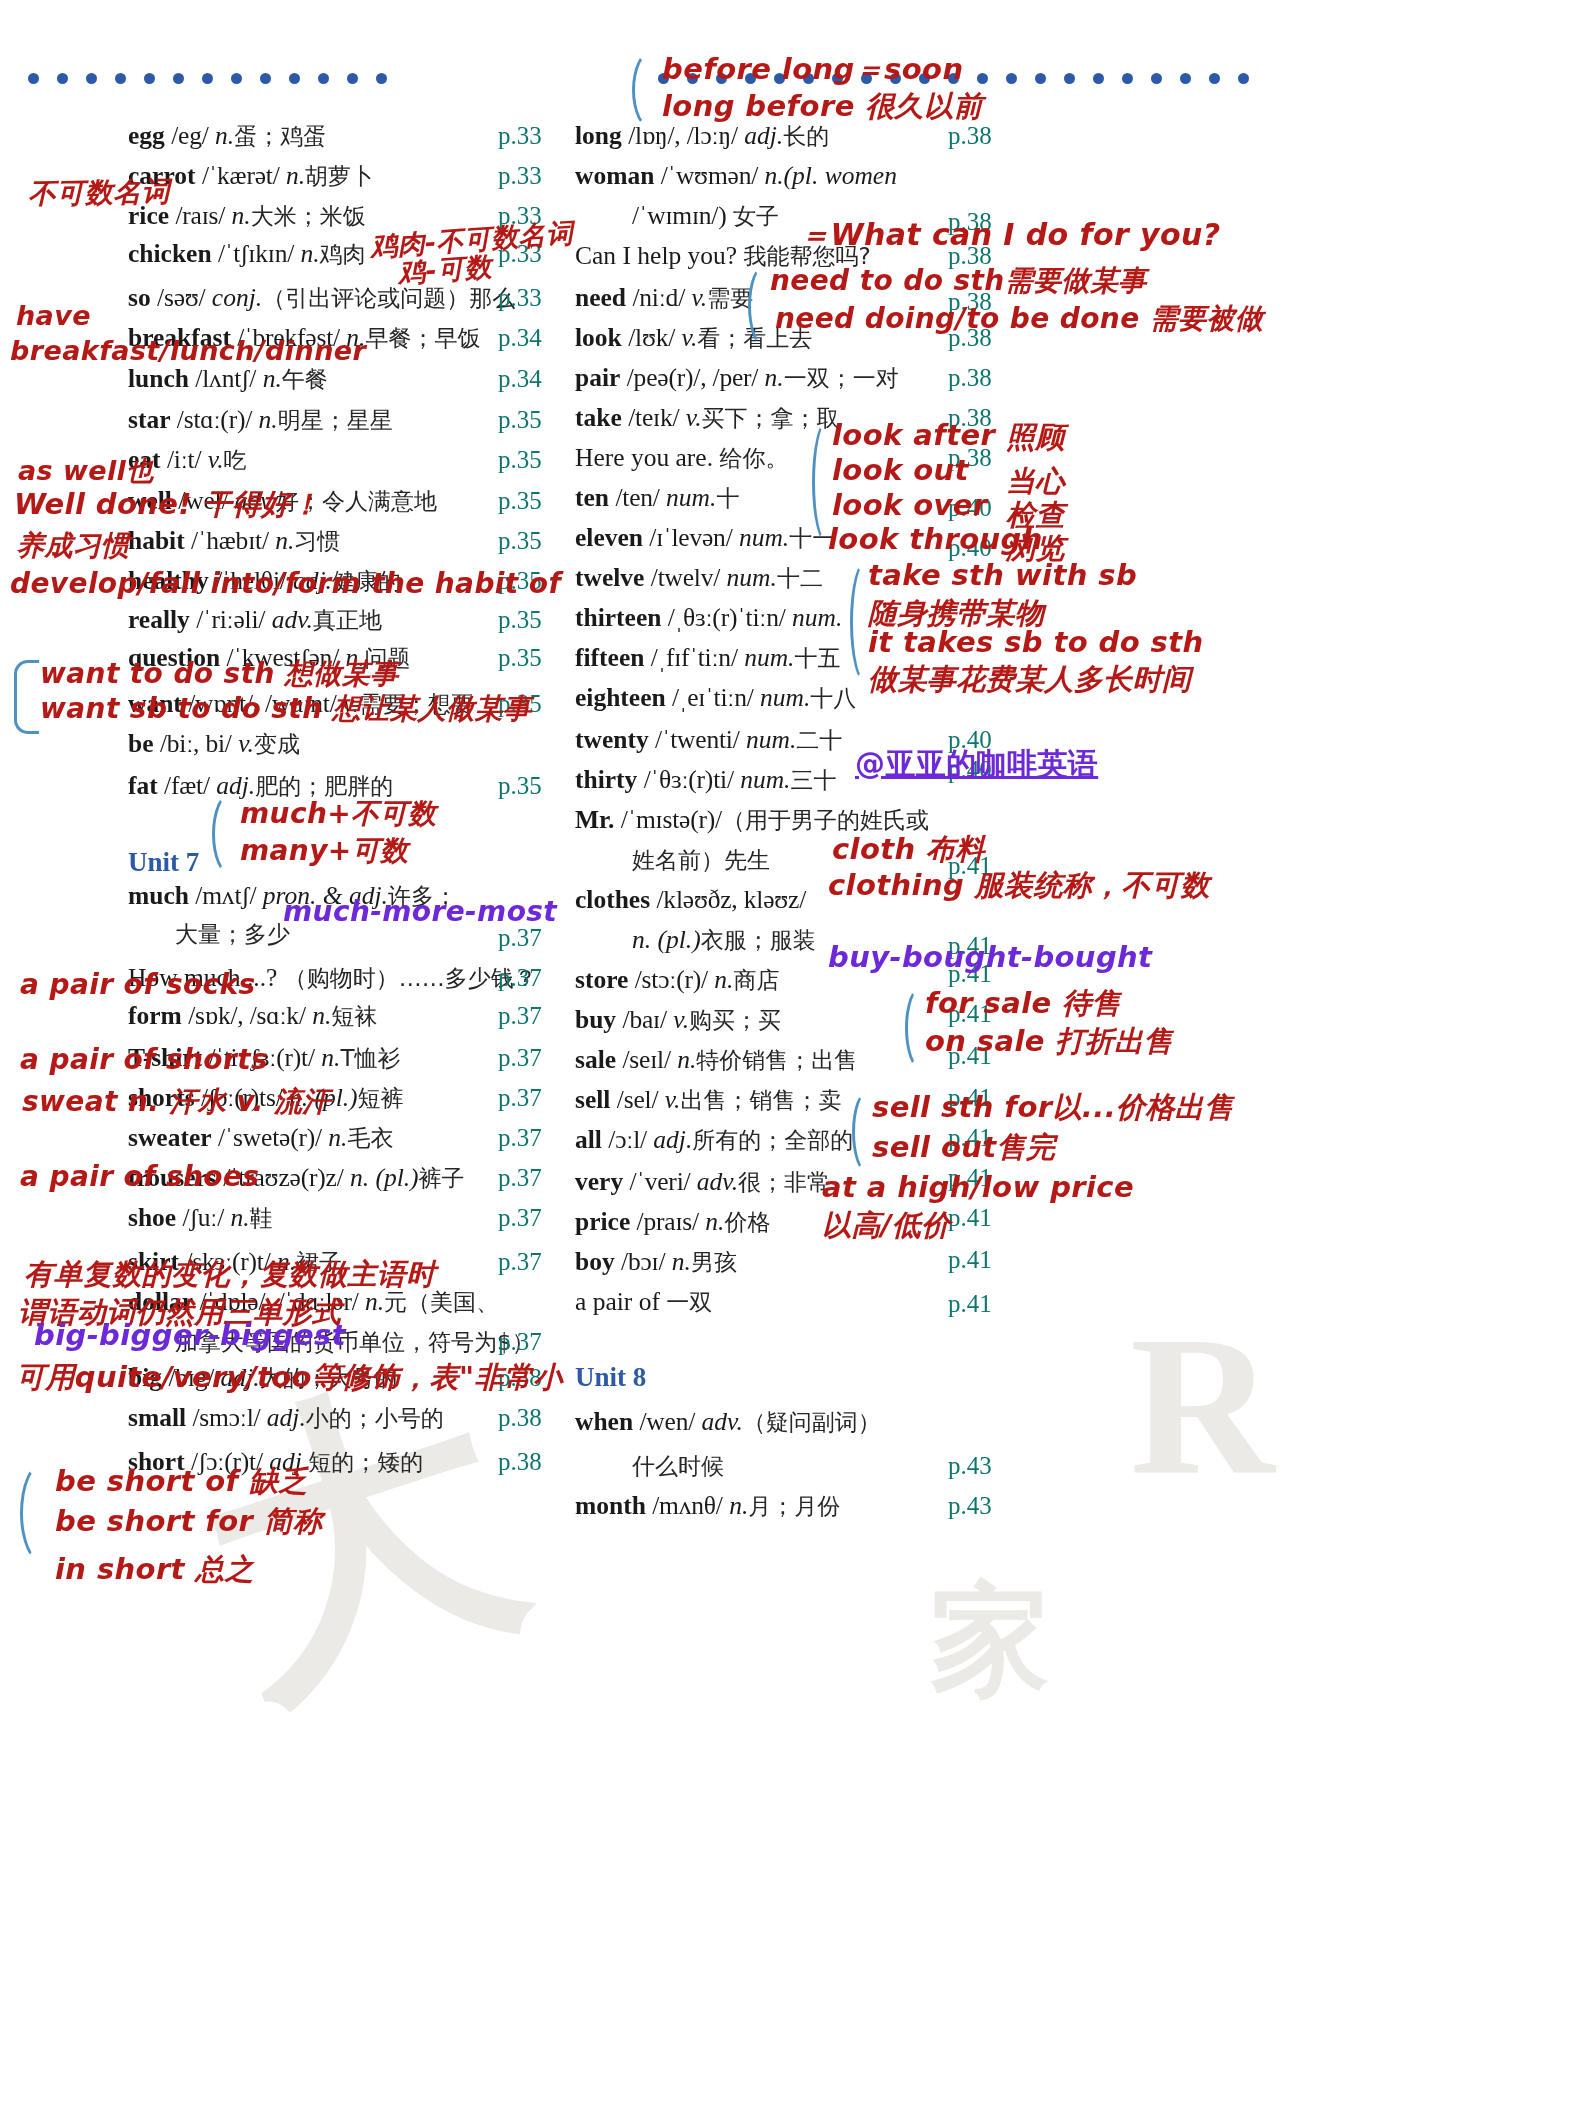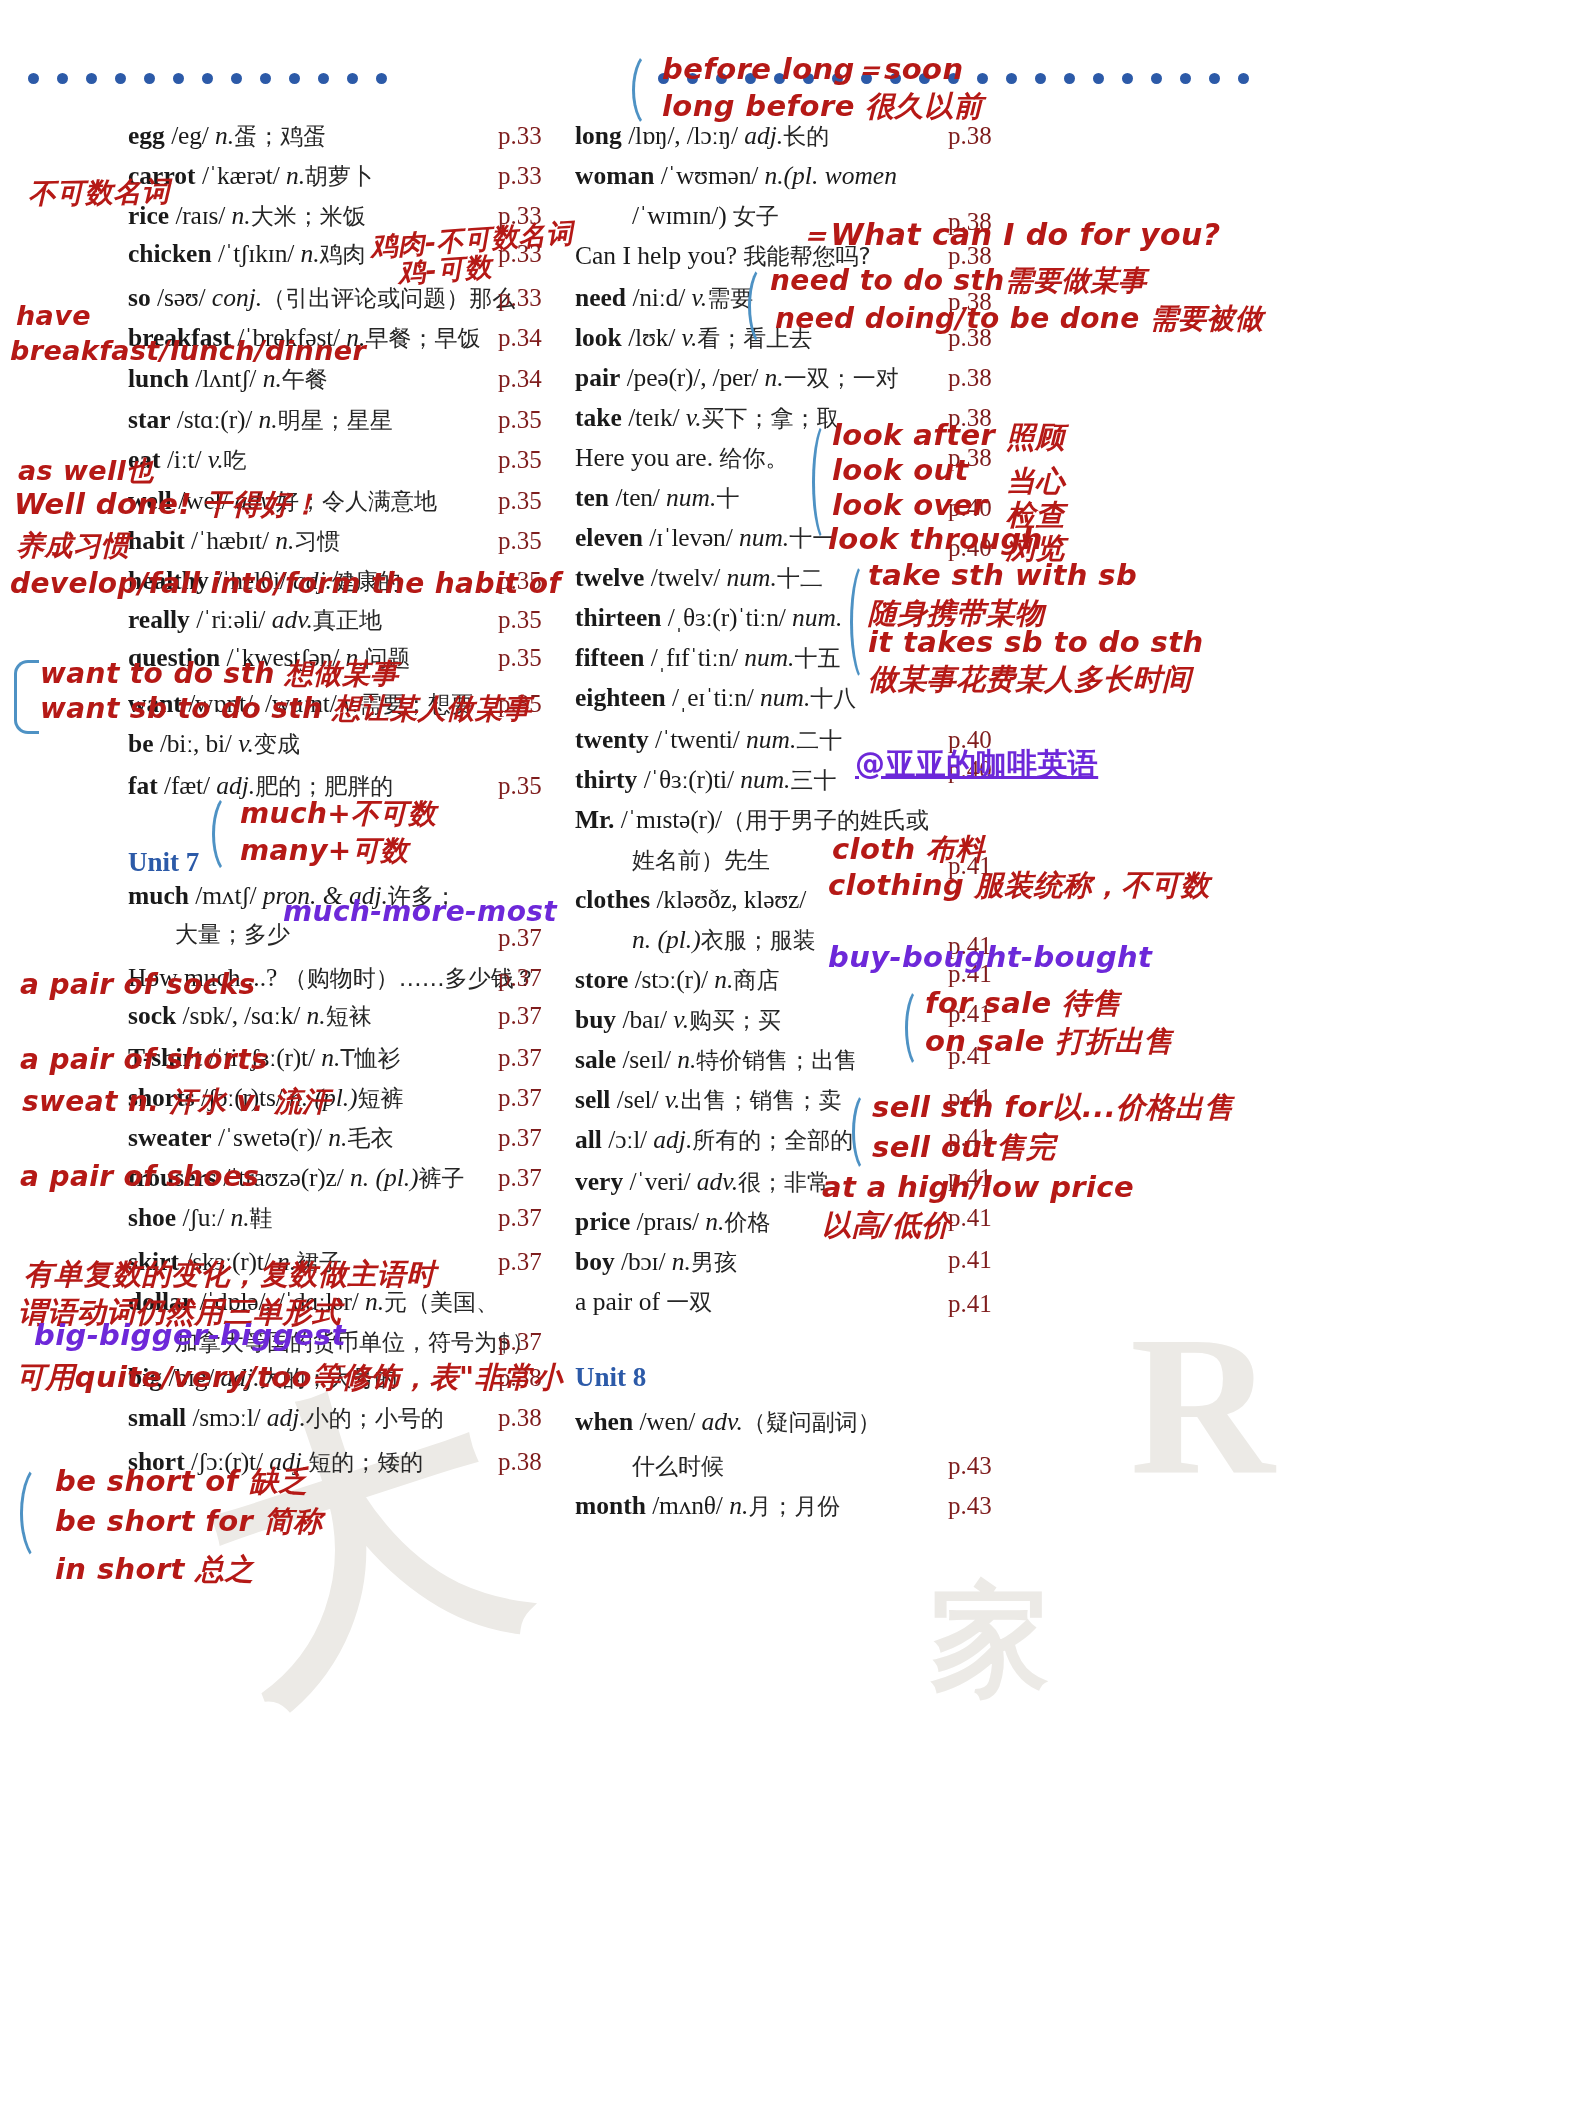--- a/index.html
+++ b/index.html
@@ -28,21 +28,21 @@
   
   .col{position:absolute;top:112px;}
   #col-left{left:0px;width:570px;}
   #col-right{left:560px;width:1027px;}
 
   .entry{position:absolute;font-size:25.5px;color:#1a1a1a;line-height:1.12;white-space:nowrap;}
   .entry .w{font-weight:bold;}
   .entry .ph{font-style:normal;letter-spacing:-0.2px;}
   .entry .pos{font-style:italic;}
   .entry .zh{font-family:"DejaVu Sans","Liberation Sans",sans-serif;font-size:23px;color:#262626;}
-  .page{position:absolute;font-size:25px;color:#7f1d1d;}
+  .page{position:absolute;font-size:25px;color:#0f766e;}
   .unit{position:absolute;font-weight:bold;font-size:27px;color:#2c5aa8;
         font-family:"Liberation Serif",serif;}
   .plain{font-weight:normal;}
 
   
   .hand{position:absolute;white-space:nowrap;
         font-family:"DejaVu Sans","Liberation Sans",sans-serif;
         font-style:italic;font-weight:bold;letter-spacing:0.4px;}
   .red{color:#b51916;}
   .blue{color:#6d28d9;}
@@ -152,21 +152,21 @@
 
   <div class="unit" style="left:128px;top:735px;">Unit 7</div>
 
   <div class="entry" style="left:128px;top:770px;"><span class="w">much</span> <span class="ph">/mʌtʃ/</span> <span class="pos">pron. &amp; adj.</span><span class="zh">许多；</span></div>
   <div class="entry" style="left:175px;top:808px;"><span class="zh">大量；多少</span></div>
   <div class="page" style="left:498px;top:812px;">p.37</div>
 
   <div class="entry" style="left:128px;top:852px;"><span class="plain">How much ...?</span> <span class="zh">（购物时）……多少钱？</span></div>
   <div class="page" style="left:498px;top:852px;">p.37</div>
 
-  <div class="entry" style="left:128px;top:890px;"><span class="w">sock</span> <span class="ph">/sɒk/, /sɑːk/</span> <span class="pos">n.</span><span class="zh">短袜</span></div>
+  <div class="entry" style="left:128px;top:890px;"><span class="w">form</span> <span class="ph">/sɒk/, /sɑːk/</span> <span class="pos">n.</span><span class="zh">短袜</span></div>
   <div class="page" style="left:498px;top:890px;">p.37</div>
 
   <div class="entry" style="left:128px;top:932px;"><span class="w">T-shirt</span> <span class="ph">/ˈtiː ʃɜː(r)t/</span> <span class="pos">n.</span><span class="zh">T恤衫</span></div>
   <div class="page" style="left:498px;top:932px;">p.37</div>
 
   <div class="entry" style="left:128px;top:972px;"><span class="w">shorts</span> <span class="ph">/ʃɔː(r)ts/</span> <span class="pos">n. (pl.)</span><span class="zh">短裤</span></div>
   <div class="page" style="left:498px;top:972px;">p.37</div>
 
   <div class="entry" style="left:128px;top:1012px;"><span class="w">sweater</span> <span class="ph">/ˈswetə(r)/</span> <span class="pos">n.</span><span class="zh">毛衣</span></div>
   <div class="page" style="left:498px;top:1012px;">p.37</div>

